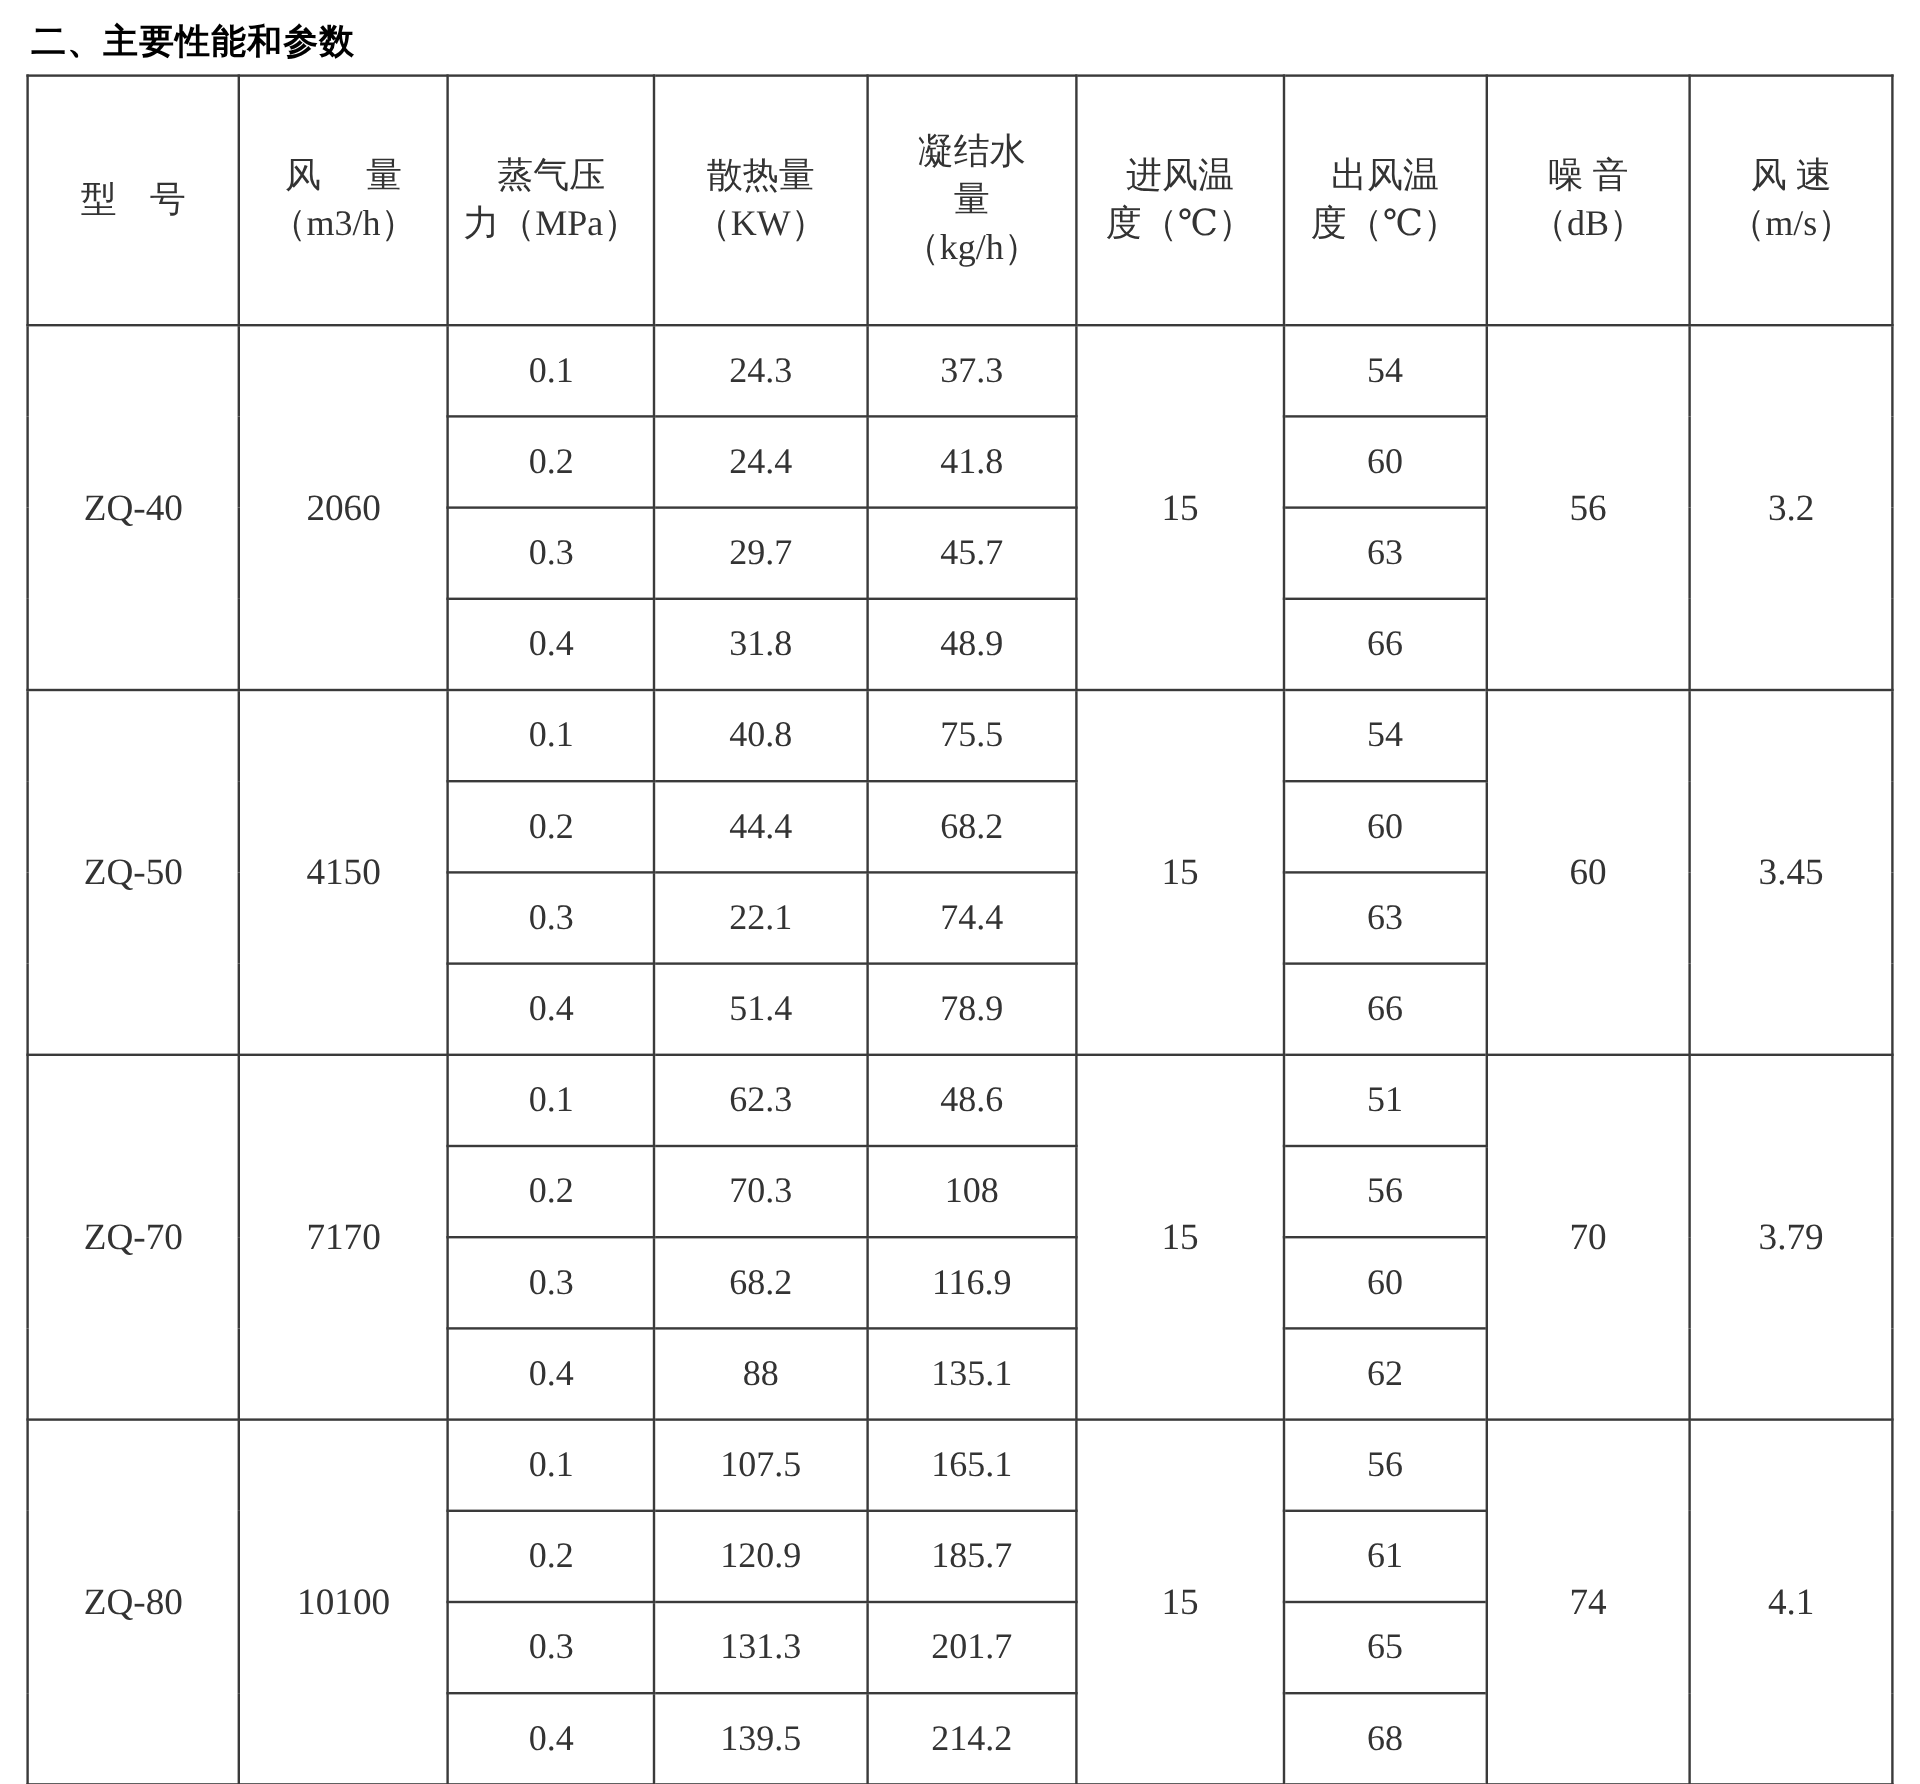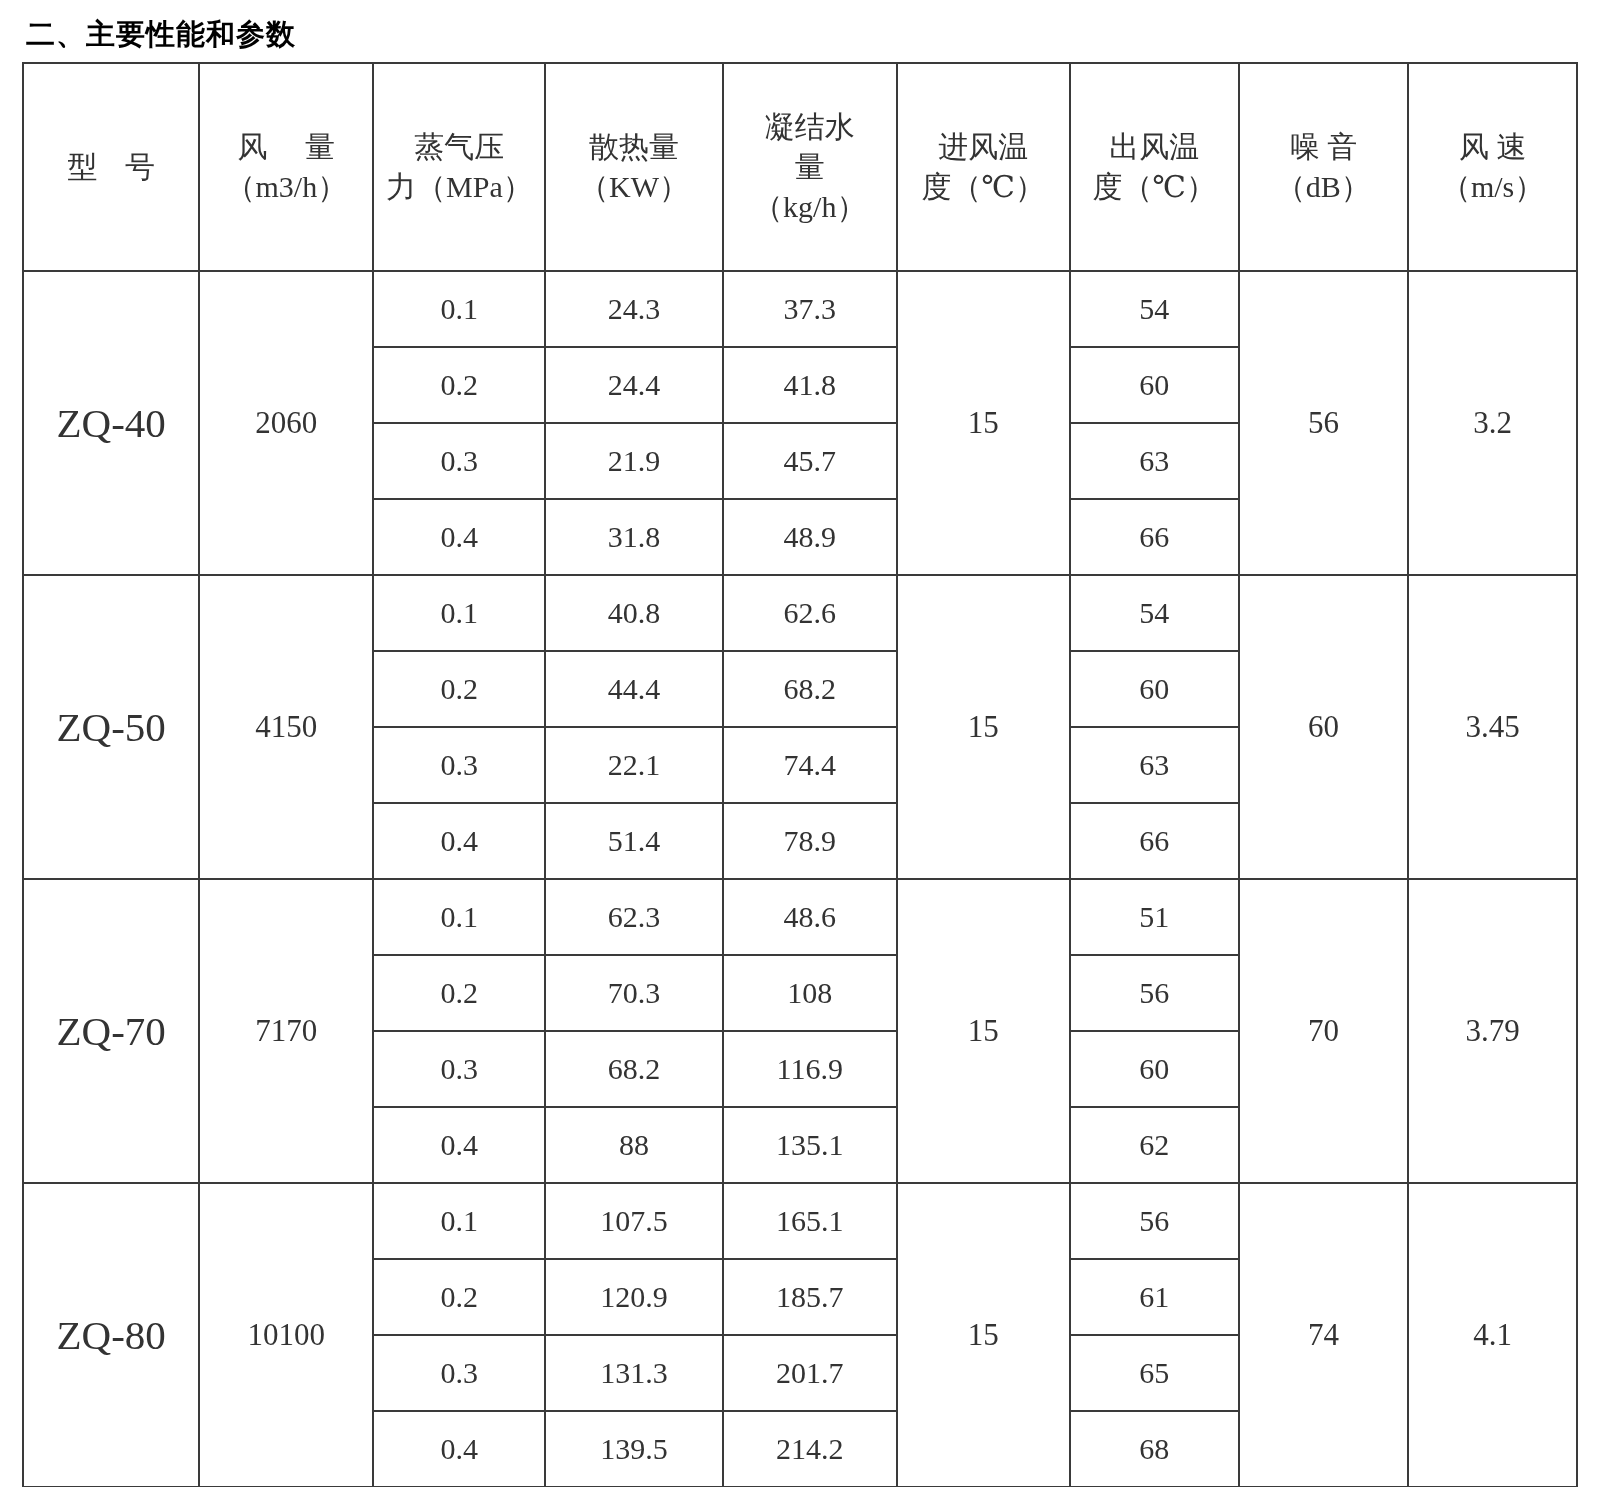--- a/index.html
+++ b/index.html
@@ -58,21 +58,21 @@
   .hdr .two-line span {
     display: block;
   }
   .val {
     font-size: 31px;
     height: 72px;
     color: #3c3c3c;
     font-family: "DejaVu Serif", "Liberation Serif", serif;
   }
   .model {
-    font-size: 41px;
+    font-size: 31px;
     color: #3c3c3c;
   }
   .sub {
     font-size: 30px;
   }
   
   col.c0 { width: 162px; }
   col.c1 { width: 160px; }
   col.c2 { width: 158px; }
   col.c3 { width: 163px; }
@@ -153,37 +153,37 @@
         <td class="val" rowspan="4">3.2</td>
       </tr>
       <tr>
         <td class="val sub">0.2</td>
         <td class="val sub">24.4</td>
         <td class="val sub">41.8</td>
         <td class="val sub">60</td>
       </tr>
       <tr>
         <td class="val sub">0.3</td>
-        <td class="val sub">21.9</td>
+        <td class="val sub">29.7</td>
         <td class="val sub">45.7</td>
         <td class="val sub">63</td>
       </tr>
       <tr>
         <td class="val sub">0.4</td>
         <td class="val sub">31.8</td>
         <td class="val sub">48.9</td>
         <td class="val sub">66</td>
       </tr>
 
       <tr>
         <td class="val model" rowspan="4">ZQ-50</td>
         <td class="val" rowspan="4">4150</td>
         <td class="val sub">0.1</td>
         <td class="val sub">40.8</td>
-        <td class="val sub">62.6</td>
+        <td class="val sub">75.5</td>
         <td class="val" rowspan="4">15</td>
         <td class="val sub">54</td>
         <td class="val" rowspan="4">60</td>
         <td class="val" rowspan="4">3.45</td>
       </tr>
       <tr>
         <td class="val sub">0.2</td>
         <td class="val sub">44.4</td>
         <td class="val sub">68.2</td>
         <td class="val sub">60</td>

